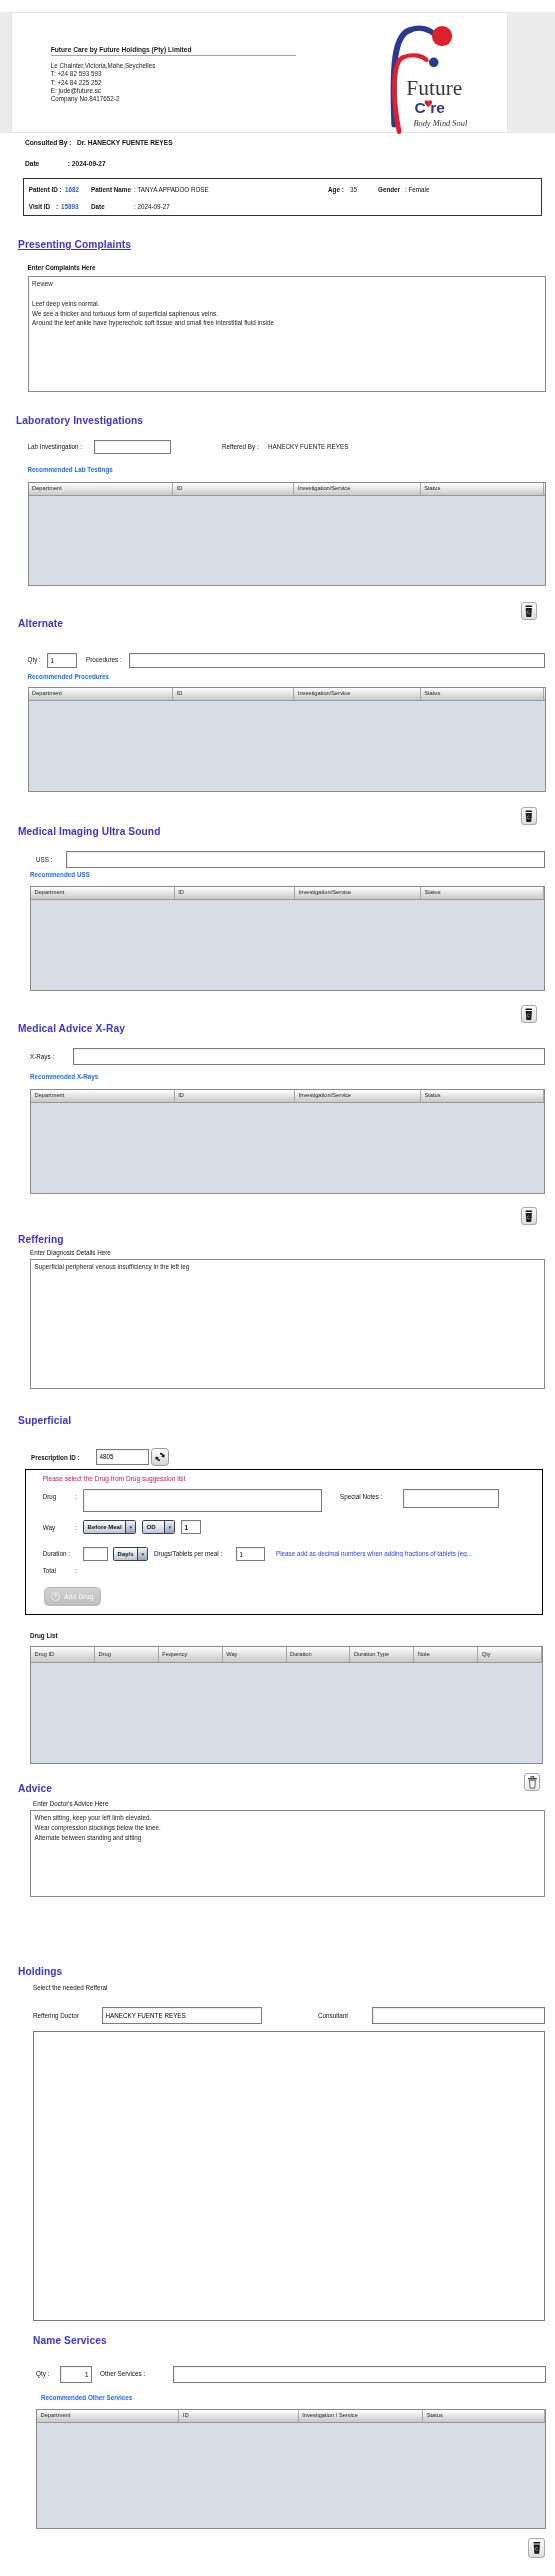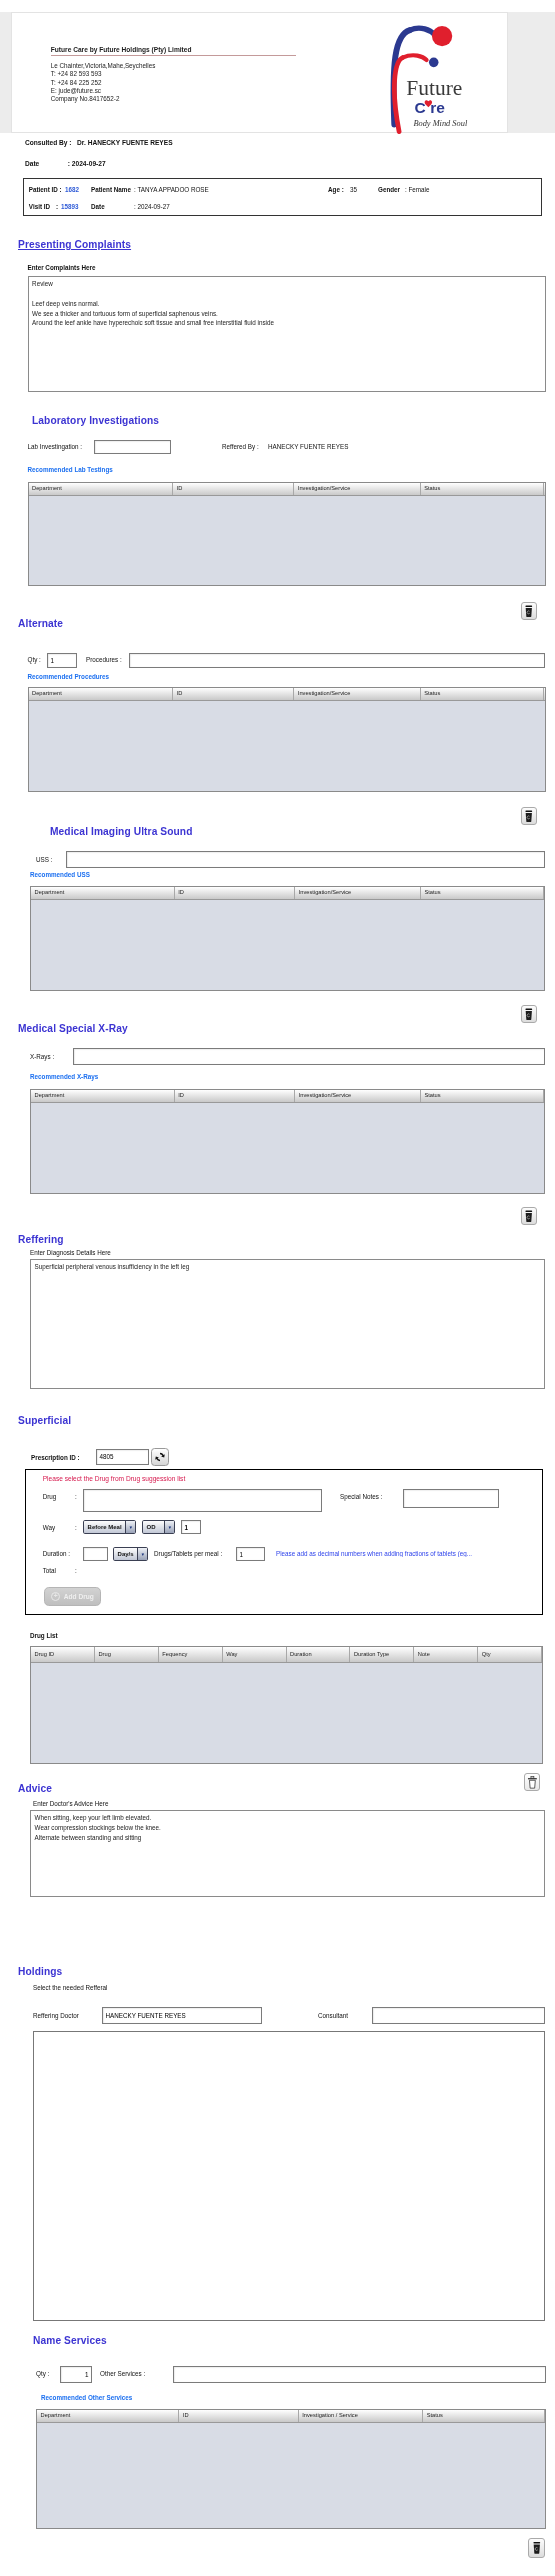--- a/index.html
+++ b/index.html
@@ -125,21 +125,21 @@
   </div>
 
   <div class="h1" style="left:18px; top:239px;text-decoration:underline;">Presenting Complaints</div>
   <div class="sublabel blabel" style="left:27.5px; top:264px;">Enter Complaints Here</div>
   <textarea class="ta" style="left: 27.5px; top: 276px; width: 518px; height: 116px;">Review
 
 Leef deep veins normal.
 We see a thicker and tortuous form of superficial saphenous veins.
 Around the leef ankle have hyperechoic soft tissue and small free interstitial fluid inside</textarea>
 
-  <div class="h1" style="left:32px; top:415px;">Laboratory  Investigations</div>
+  <div class="h1" style="left:16px; top:415px;">Laboratory  Investigations</div>
   <div class="sublabel" style="left:27.5px; top:443px;">Lab Investingation :</div>
   <input class="inp" style="left: 94px; top: 440px; width: 77px; height: 13.7px;">
   <div class="sublabel" style="left:222px; top:443px;">Reffered By :</div>
   <div class="sublabel" style="left:268px; top:443px;">HANECKY FUENTE REYES</div>
   <div class="rec" style="left:27.5px; top:466px;">Recommended Lab Testings</div>
 
   <div class="tbl" style="left:27.5px; top:482px; width:518px; height:104px;">
     <div class="tbl-h">
       <span class="c0">Department</span>
       <span class="c1">ID</span>
@@ -175,21 +175,21 @@
   </div>
 
   <button class="trash" style="left:521px; top:807px;">
     <svg width="9.6" height="12.6" viewBox="0 0 20 26">
       <rect x="3" y="1" width="14" height="3" rx="1" fill="#111"></rect>
       <path d="M3.5 6 h13 l-1.3 17.5 a2 2 0 0 1 -2 1.8 h-6.4 a2 2 0 0 1 -2 -1.8 Z" fill="#1c1c1c"></path>
       <path d="M11.5 13 a3 3 0 1 0 0.5 4" stroke="#ddd" fill="none" stroke-width="1.2"></path>
     </svg>
   </button>
 
-  <div class="h1" style="left:18px; top:826px;margin-left:32px;">Medical Imaging Ultra Sound</div>
+  <div class="h1" style="left:18px; top:826px;">Medical Imaging Ultra Sound</div>
   <div class="sublabel" style="left:36px; top:856px;">USS :</div>
   <input class="inp" style="left: 66px; top: 851px; width: 479px; height: 16.7px;">
   <div class="rec" style="left:30px; top:871px;">Recommended USS</div>
 
   <div class="tbl" style="left:30px; top:886px; width:515px; height:105px;">
     <div class="tbl-h">
       <span class="c0">Department</span>
       <span class="c1">ID</span>
       <span class="c2">Investigation/Service</span>
       <span class="c3">Status</span>
@@ -198,21 +198,21 @@
   </div>
 
   <button class="trash" style="left:521px; top:1005px;">
     <svg width="9.6" height="12.6" viewBox="0 0 20 26">
       <rect x="3" y="1" width="14" height="3" rx="1" fill="#111"></rect>
       <path d="M3.5 6 h13 l-1.3 17.5 a2 2 0 0 1 -2 1.8 h-6.4 a2 2 0 0 1 -2 -1.8 Z" fill="#1c1c1c"></path>
       <path d="M11.5 13 a3 3 0 1 0 0.5 4" stroke="#ddd" fill="none" stroke-width="1.2"></path>
     </svg>
   </button>
 
-  <div class="h1" style="left:18px; top:1023px;">Medical Special X-Ray</div>
+  <div class="h1" style="left:18px; top:1023px;">Medical Advice X-Ray</div>
   <div class="sublabel" style="left:30px; top:1053px;">X-Rays :</div>
   <input class="inp" style="left: 73px; top: 1048px; width: 472px; height: 16.7px;">
   <div class="rec" style="left:30px; top:1073px;">Recommended X-Rays</div>
 
   <div class="tbl" style="left:30px; top:1089px; width:515px; height:105px;">
     <div class="tbl-h">
       <span class="c0">Department</span>
       <span class="c1">ID</span>
       <span class="c2">Investigation/Service</span>
       <span class="c3">Status</span>

